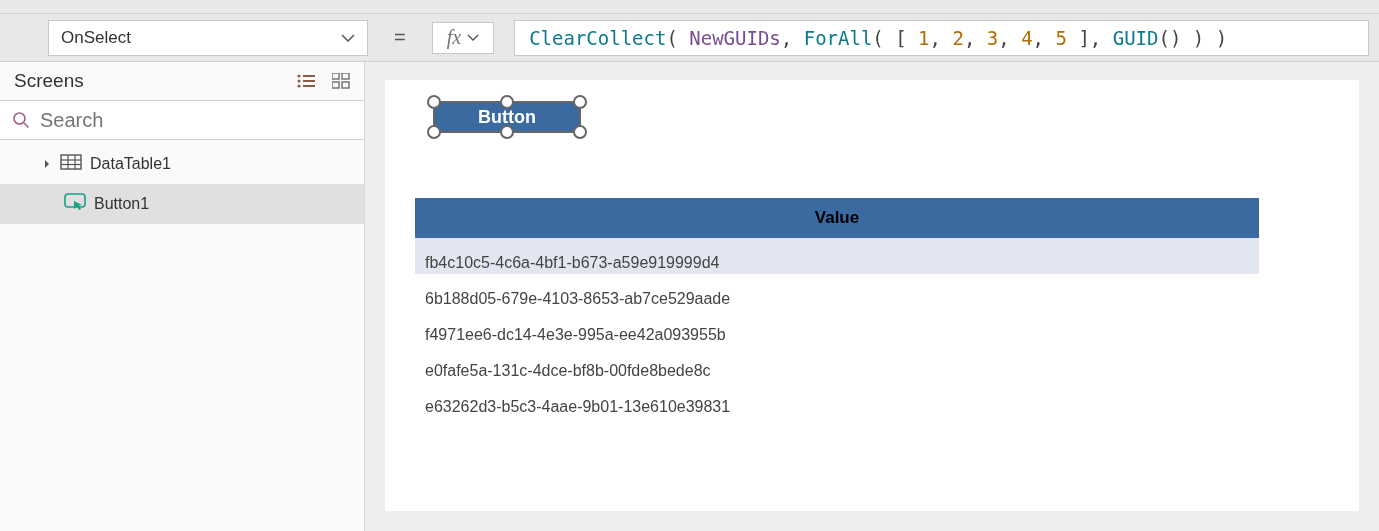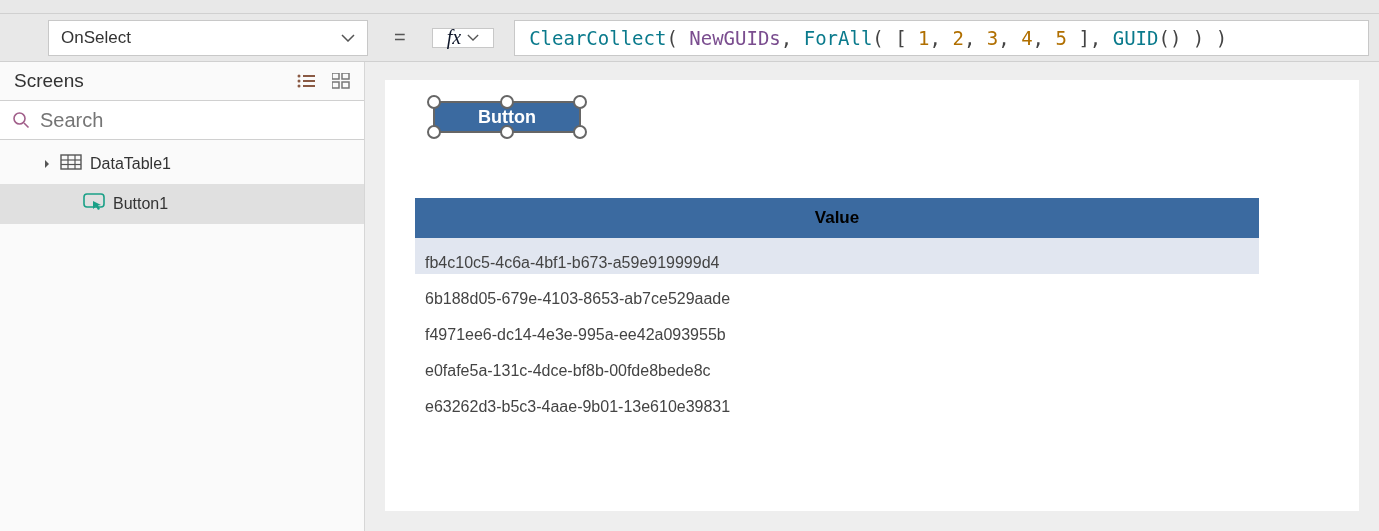--- a/index.html
+++ b/index.html
@@ -39,31 +39,31 @@
       color: #333;
     }
     .chevron-down {
       width: 14px;
       height: 8px;
       position: relative;
     }
     .chevron-down svg { display: block; }
     .equals { font-size: 20px; color: #555; padding: 0 6px; }
     .fx-box {
-      height: 20px;
+      height: 32px;
       background: #fff;
       border: 1px solid #c8c8c8;
       display: flex;
       align-items: center;
       padding: 0 14px;
       gap: 6px;
       font-style: italic;
       font-family: "Times New Roman", serif;
       font-size: 20px;
-      color: #0f172a;
+      color: #737373;
     }
     .formula-input {
       flex: 1;
       height: 36px;
       background: #fff;
       border: 1px solid #c8c8c8;
       display: flex;
       align-items: center;
       padding: 16px 14px;
       font-family: Consolas, monospace;
@@ -121,21 +121,21 @@
       display: flex;
       align-items: center;
       height: 40px;
       padding-left: 14px;
       gap: 8px;
       font-size: 16px;
       color: #333;
       cursor: default;
     }
     .tree-row.indent-1 { padding-left: 42px; }
-    .tree-row.indent-2 { padding-left: 83px; }
+    .tree-row.indent-2 { padding-left: 64px; }
     .tree-row.selected { background: #e0e0e0; }
     .tri {
       width: 10px; height: 10px;
       display: flex; align-items: center; justify-content: center;
     }
     .canvas {
       flex: 1;
       background: #eeeeee;
       position: relative;
     }

